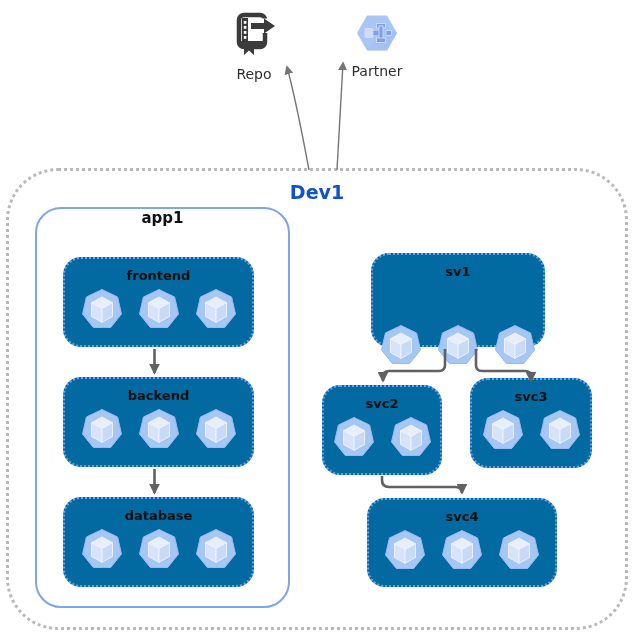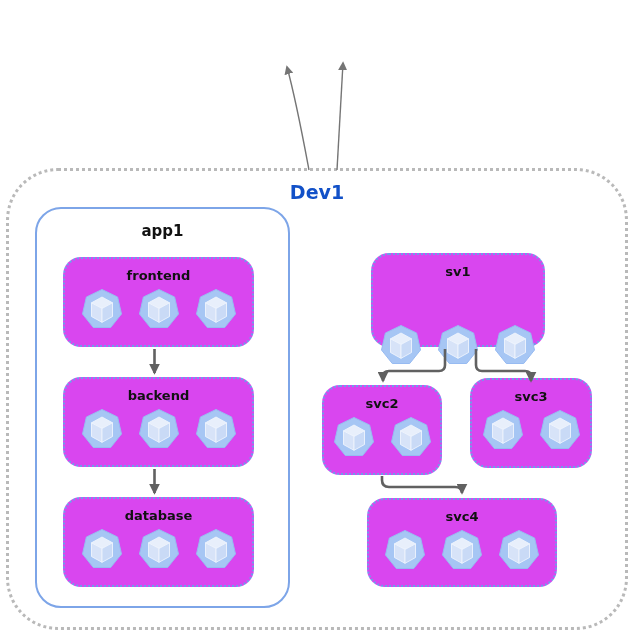--- a/index.html
+++ b/index.html
@@ -11,26 +11,26 @@
   .ext-node .ext-label{font-size:14px;color:#2e2e2e;white-space:nowrap;}
 
   
   .env-box{position:absolute;left:6px;top:168px;width:616px;height:456px;
     border:3px dotted #b9b9b9;border-radius:52px;box-sizing:content-box;}
   .env-label{position:absolute;left:0;top:10px;width:100%;text-align:center;
     font-size:19px;font-weight:bold;color:#1251c8;}
 
   
   .app-box{position:absolute;border:2px solid #7da5e8;border-radius:26px;background:#fff;box-sizing:border-box;}
-  .app-box .app-label{margin-top:13px;text-align:center;font-size:15px;font-weight:bold;color:#111;}
+  .app-box .app-label{text-align:center;font-size:15px;font-weight:bold;color:#111;}
   #app1{left:35px;top:207px;width:255px;height:401px;}
   #app2{left:318px;top:207px;width:285px;height:401px;}
 
   
-  .svc-box{position:absolute;border:2px dotted #6d9eeb;border-radius:18px;background:#d946ef;
+  .svc-box{position:absolute;border:2px dotted #6d9eeb;border-radius:18px;background:#0369a1;
     box-sizing:border-box;display:flex;flex-direction:column;align-items:center;}
   .svc-box .svc-label{margin-top:9px;font-size:13px;font-weight:bold;color:#111;}
   .pods{display:flex;flex-direction:row;justify-content:center;align-items:center;gap:15px;margin-top:5px;}
   .pod{width:42px;height:42px;display:inline-block;}
 
   #svc-frontend{left:63px;top:257px;width:191px;height:90px;}
   #svc-backend {left:63px;top:377px;width:191px;height:90px;}
   #svc-database{left:63px;top:497px;width:191px;height:90px;}
   #svc-sv1 {left:371px;top:253px;width:174px;height:94px;gap:40px;}
   #svc-svc2{left:322px;top:385px;width:120px;height:90px;}
@@ -39,21 +39,55 @@
 
   .edges{position:absolute;left:0;top:0;pointer-events:none;}
   #repo-node{left:226px;top:10px;width:56px;}
   #partner-node{left:348px;top:11px;width:58px;}
 </style>
 </head>
 <body>
 
 <div class="canvas">
 
-
+  <div class="ext-node" id="repo-node">
+    <span>
+      <svg width="46" height="48" viewBox="0 0 46 48">
+        <rect x="8" y="5" width="26" height="32" rx="5" fill="#ffffff" stroke="#3b3b3b" stroke-width="4.5"></rect>
+        <rect x="11" y="8" width="6" height="26" fill="#3b3b3b"></rect>
+        <rect x="12.8" y="11" width="2.6" height="2.8" fill="#ffffff"></rect>
+        <rect x="12.8" y="16" width="2.6" height="2.8" fill="#ffffff"></rect>
+        <rect x="12.8" y="21" width="2.6" height="2.8" fill="#ffffff"></rect>
+        <rect x="12.8" y="26" width="2.6" height="2.8" fill="#ffffff"></rect>
+        <rect x="10" y="31" width="22" height="5" fill="#3b3b3b"></rect>
+        <rect x="18" y="8.5" width="28" height="14.5" fill="#ffffff"></rect>
+        <path d="M20,13 h13 v-4.5 l11,7.5 -11,7.5 v-4.5 h-13 z" fill="#3b3b3b"></path>
+        <path d="M13,35 v10 l5,-4.5 5,4.5 v-10 z" fill="#3b3b3b"></path>
+      </svg>
+    </span>
+    <span class="ext-label">Repo</span>
+  </div>
+
+  <div class="ext-node" id="partner-node">
+    <span>
+      <svg width="44" height="44" viewBox="0 0 44 44">
+        <polygon points="12,4.6 32,4.6 42,22 32,39.4 12,39.4 2,22" fill="#a9c5f3"></polygon>
+        <polygon points="42,22 32,39.4 12,39.4 20,30 30,15" fill="#9fbdf0" opacity="0.55"></polygon>
+        <rect x="9.5" y="17" width="9" height="10" rx="1" fill="#cfdcf8"></rect>
+        <rect x="18.5" y="20" width="6" height="4" fill="#7f9fe6"></rect>
+        <g fill="#7f9fe6" stroke="#d8e2fa" stroke-width="0.8">
+          <rect x="21.5" y="12.5" width="9" height="4.5"></rect>
+          <rect x="24" y="15" width="4" height="14"></rect>
+          <rect x="21.5" y="27" width="9" height="4.5"></rect>
+        </g>
+        <rect x="31" y="19.5" width="5.5" height="5" fill="#7f9fe6" stroke="#d8e2fa" stroke-width="0.8"></rect>
+      </svg>
+    </span>
+    <span class="ext-label">Partner</span>
+  </div>
 
   <div class="env-box">
     <div class="env-label">Dev1</div>
   </div>
 
   <div class="app-box" id="app1">
     <div class="app-label">app1</div>
   </div>
 
 

